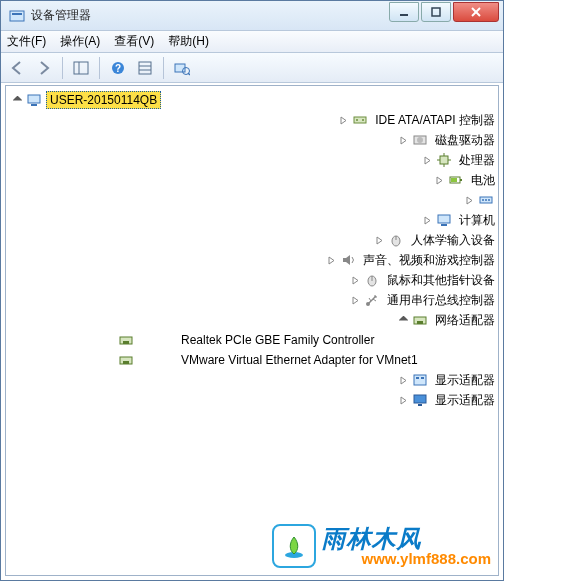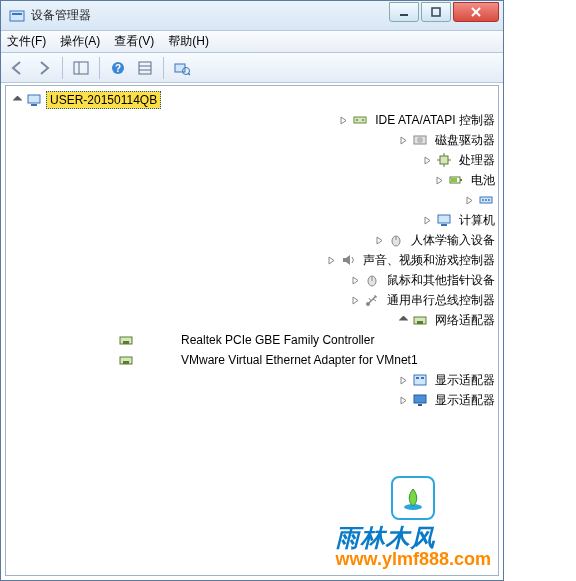--- a/index.html
+++ b/index.html
@@ -27,25 +27,25 @@
   .expander { width:14px; display:flex; justify-content:center; align-items:center; }
   .expander svg { width:9px; height:9px; }
   .ic { width:16px; height:16px; margin:0 4px 0 2px; flex:none; }
   .lbl { padding:1px 3px; }
   .root-sel { background:#fde047; border:1px dotted #1a5ea0; }
 
   .L0 { padding-left:4px; }
   .L1 { padding-left:22px;justify-content:flex-end; }
   .L2 { padding-left:56px;gap:40px; }
 
-  .watermark { position:absolute; right:12px; bottom:12px; display:flex; align-items:center; gap:6px;flex-direction:column; }
+  .watermark { position:absolute; right:12px; bottom:12px; display:flex; align-items:center; gap:6px; }
   .wm-logo { width:44px; height:44px; border:2px solid #2ca6df; border-radius:8px; background:#fff; display:flex; align-items:center; justify-content:center; }
   .wm-txt { display:flex; flex-direction:column; line-height:1; }
   .wm-cn { font-size:24px; font-weight:700; font-style:italic; color:#0a7bc8; letter-spacing:1px; }
-  .wm-url { font-size:18px; font-weight:700; color:#ff8a00; }
+  .wm-url { font-size:15px; font-weight:700; color:#ff8a00;margin-left:40px; }
 </style>
 </head>
 <body>
 
 <div class="win">
 
   <div class="titlebar">
     <svg class="ticon">
         <rect x="1" y="3" width="14" height="10" fill="#cfe6fb" stroke="#3c74b8"></rect>
         <rect x="3" y="5" width="10" height="2" fill="#3c74b8"></rect>

